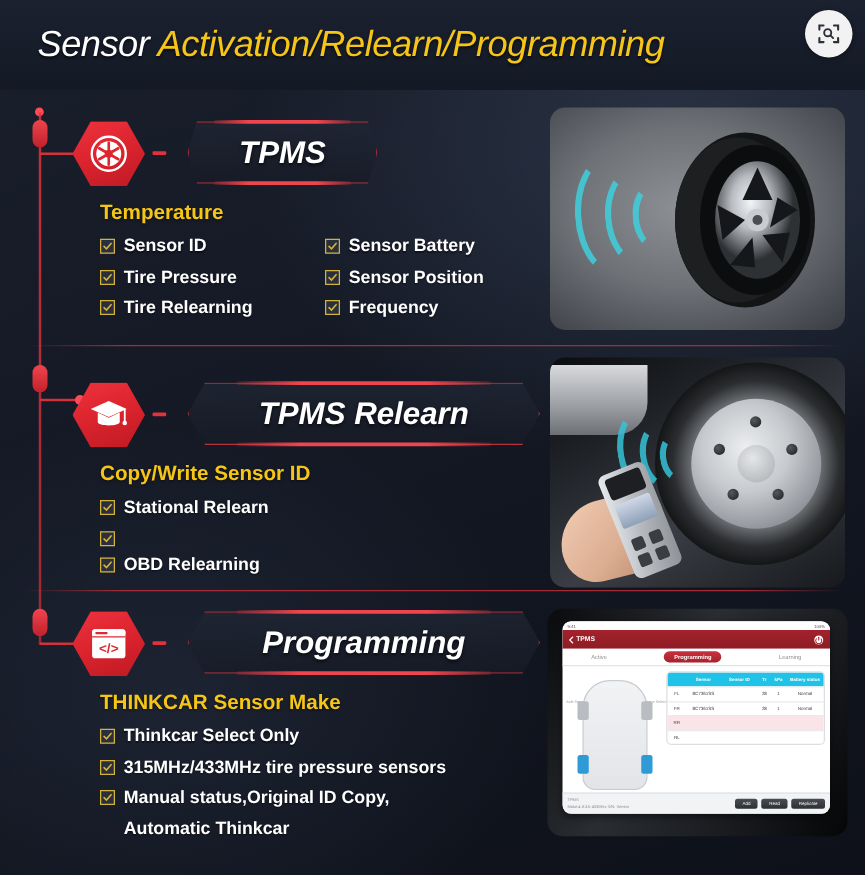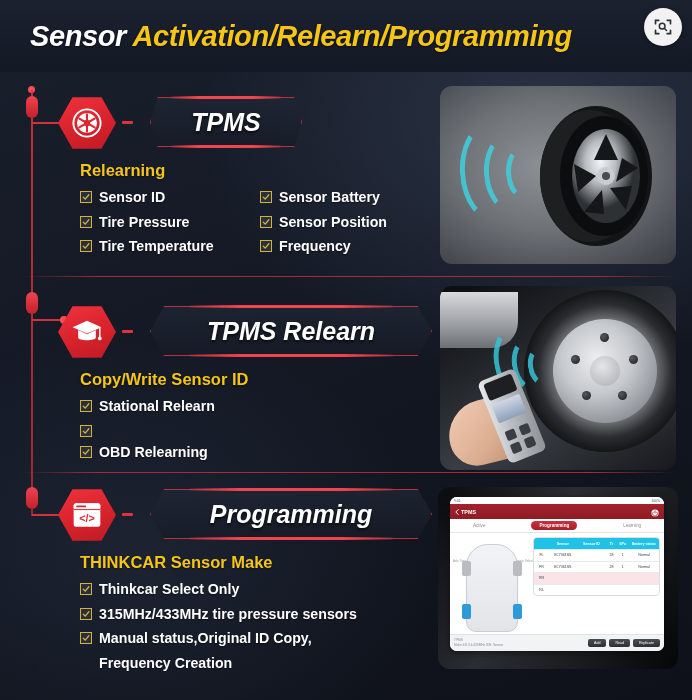--- a/index.html
+++ b/index.html
@@ -22,21 +22,21 @@
   
   .header {
     position: absolute; top: 0; left: 0;
     width: 692px; height: 72px;
     background: linear-gradient(180deg, #1c2130 0%, #171c29 60%, #141926 100%);
     display: flex; align-items: center;
   }
   .header-title {
     margin-left: 30px;
     font-size: 29px;
-    font-weight: bold;
+    font-weight: normal;
     font-style: italic;
     letter-spacing: -0.4px;
     white-space: nowrap;
     line-height: 1;
   }
   .title-white { color: #ffffff; text-shadow: 0 1px 2px rgba(0,0,0,0.6); }
   .title-yellow { color: #f5c518; text-shadow: 0 1px 2px rgba(0,0,0,0.6); }
   .scan-btn {
     position: absolute; top: 8px; right: 10px;
     width: 38px; height: 38px; border-radius: 50%;
@@ -367,21 +367,21 @@
         </svg>
       </div>
       <div class="dash"></div>
       <div class="banner" style="left:150px; width:152px;">
         <div class="banner-frame"></div>
         <div class="banner-accent-top"></div>
         <div class="banner-accent-bot"></div>
         <div class="banner-text" style="font-size:25px;">TPMS</div>
       </div>
     </div>
-    <div class="sec-sub" style="top:66px;">Relearning</div>
+    <div class="sec-sub" style="top:66px;">Temperature</div>
     <div class="items" style="top:93px;">
       <div class="col-wrap">
         <div class="col" style="width:180px;">
           <div class="item-row">
             <span class="chk">
                 <svg width="8" height="8" viewBox="0 0 10 10">
                   <path d="M1.5 5.2 L4 7.6 L8.6 2.2" stroke="#d4b33c" stroke-width="1.6" fill="none" stroke-linecap="round"></path>
                 </svg>
               </span>
             <span class="item-label">Sensor ID</span>
@@ -393,21 +393,21 @@
                 </svg>
               </span>
             <span class="item-label">Tire Pressure</span>
           </div>
           <div class="item-row">
             <span class="chk">
                 <svg width="8" height="8" viewBox="0 0 10 10">
                   <path d="M1.5 5.2 L4 7.6 L8.6 2.2" stroke="#d4b33c" stroke-width="1.6" fill="none" stroke-linecap="round"></path>
                 </svg>
               </span>
-            <span class="item-label">Tire Temperature</span>
+            <span class="item-label">Tire Relearning</span>
           </div>
         </div>
         <div class="col">
           <div class="item-row">
             <span class="chk">
                 <svg width="8" height="8" viewBox="0 0 10 10">
                   <path d="M1.5 5.2 L4 7.6 L8.6 2.2" stroke="#d4b33c" stroke-width="1.6" fill="none" stroke-linecap="round"></path>
                 </svg>
               </span>
             <span class="item-label">Sensor Battery</span>
@@ -527,21 +527,21 @@
         </div>
         <div class="item-row">
           <span class="chk">
               <svg width="8" height="8" viewBox="0 0 10 10">
                 <path d="M1.5 5.2 L4 7.6 L8.6 2.2" stroke="#d4b33c" stroke-width="1.6" fill="none" stroke-linecap="round"></path>
               </svg>
             </span>
           <span class="item-label">Manual status,Original ID Copy,</span>
         </div>
         <div class="item-row" style="margin-left:19px;">
-          <span class="item-label">Frequency Creation</span>
+          <span class="item-label">Automatic Thinkcar</span>
         </div>
       </div>
     </div>
   </div>
 
   <div class="photo photo-tire">
     <div class="wave" style="left:20px; top:36px; width:64px; height:100px; transform:rotate(-4deg);"></div>
     <div class="wave" style="left:44px; top:48px; width:50px; height:78px; transform:rotate(-4deg);"></div>
     <div class="wave" style="left:66px; top:60px; width:36px; height:54px; transform:rotate(-4deg);"></div>
     <div class="tire-wheel">

